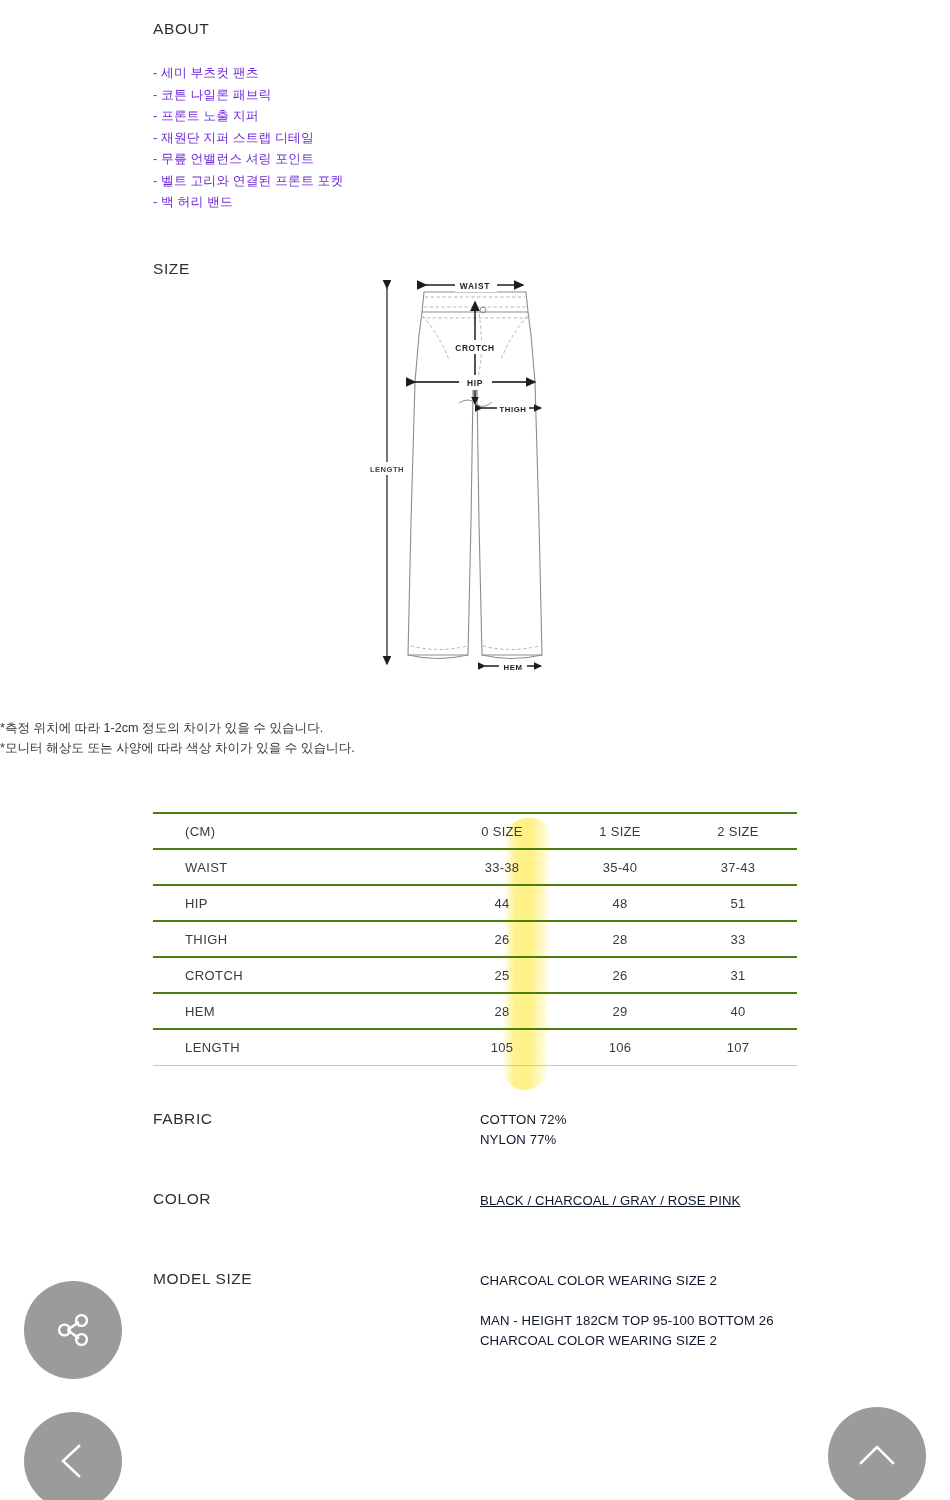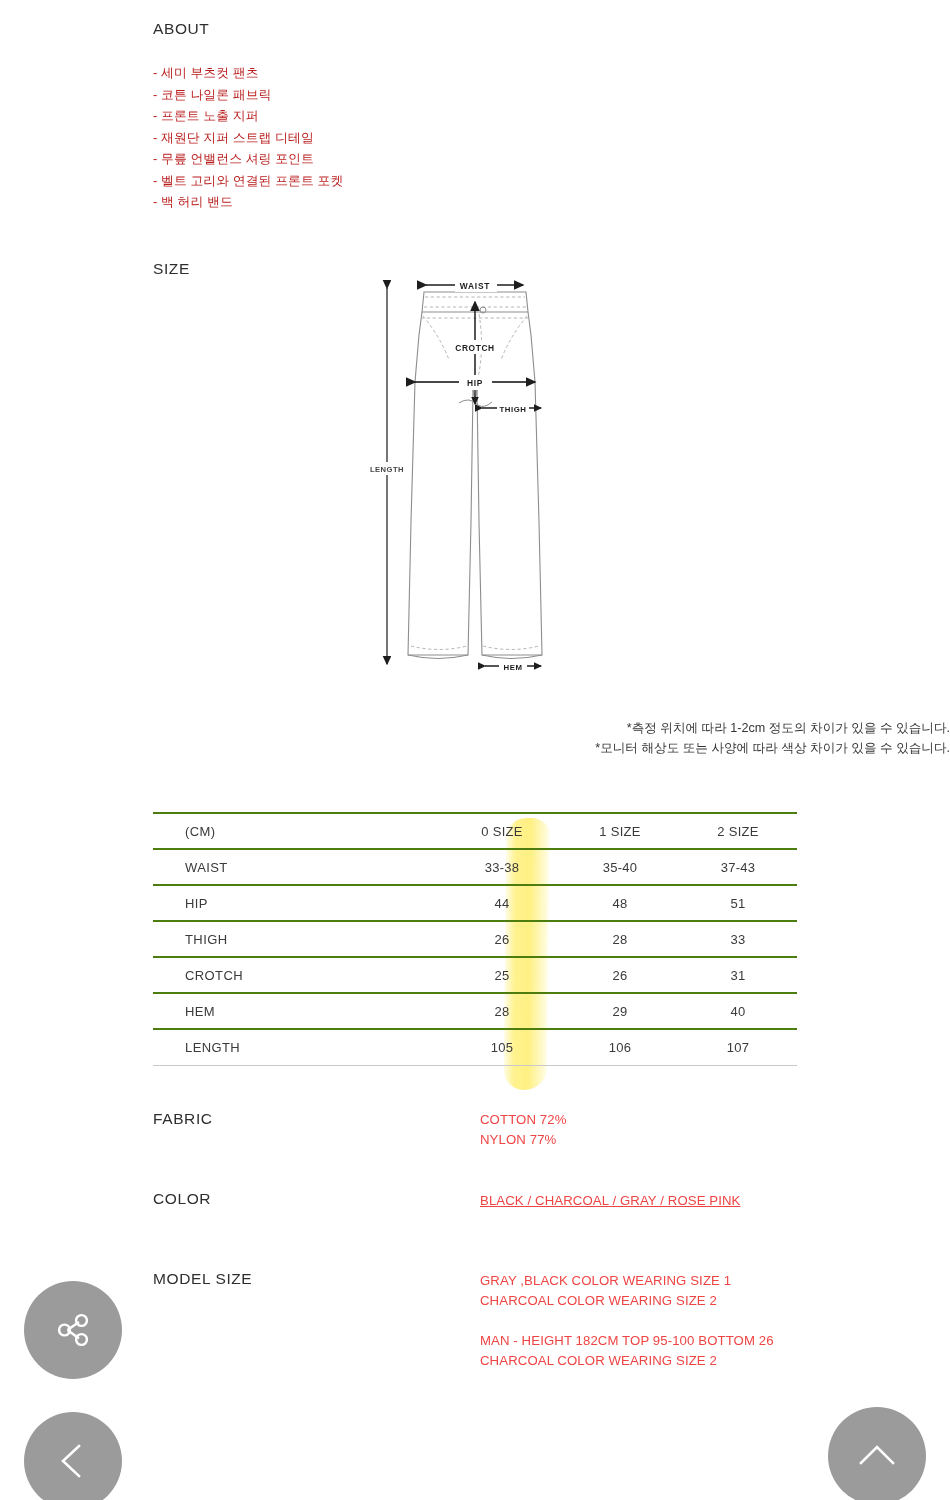--- a/index.html
+++ b/index.html
@@ -29,21 +29,21 @@
   }
 
   
   #about-head { top: 20px; }
   #about-list {
     position: absolute;
     left: 153px;
     top: 62px;
     font-size: 12.8px;
     line-height: 21.5px;
-    color: #b91c1c;
+    color: #6d28d9;
     letter-spacing: 0.1px;
   }
   #about-list div { white-space: nowrap; }
 
   
   #size-head { top: 260px; }
 
   
   .diagram {
     position: absolute;
@@ -53,21 +53,21 @@
     height: 410px;
   }
   .diagram svg { display: block; }
 
   
   #size-notes {
     position: absolute;
     left: 0;
     top: 718px;
     width: 950px;
-    text-align: right;
+    text-align: left;
     font-size: 12.6px;
     line-height: 20px;
     color: #343434;
   }
 
   
   #hl-stripe {
     position: absolute;
     left: 505px;
     top: 818px;
@@ -122,21 +122,21 @@
     font-size: 15.5px;
     letter-spacing: 0.6px;
     color: #2e2e2e;
   }
   .info-value {
     position: absolute;
     left: 480px;
     font-size: 13.2px;
     line-height: 20px;
     letter-spacing: 0.1px;
-    color: #ef4444;
+    color: #0f172a;
     white-space: nowrap;
   }
   #fabric-label { top: 1110px; }
   #fabric-value { top: 1110px; }
   #color-label  { top: 1190px; }
   #color-value  { top: 1191px; text-decoration: underline; }
   #model-label  { top: 1270px; }
   #model-value  { top: 1271px; }
   #model-value .blk { margin-bottom: 20px; }
   #model-value .blk:last-child { margin-bottom: 8px; }
@@ -307,21 +307,20 @@
     <div>COTTON 72%</div>
     <div>NYLON 77%</div>
   </div>
 
   <div class="info-label" id="color-label">COLOR</div>
   <div class="info-value" id="color-value">BLACK / CHARCOAL / GRAY / ROSE PINK</div>
 
   <div class="info-label" id="model-label">MODEL SIZE</div>
   <div class="info-value" id="model-value">
     <div class="blk">
-      <div>GRAY ,BLACK COLOR WEARING SIZE 1</div>
       <div>CHARCOAL COLOR WEARING SIZE 2</div>
     </div>
     <div class="blk">
       <div>MAN - HEIGHT 182CM TOP 95-100 BOTTOM 26</div>
       <div>CHARCOAL COLOR WEARING SIZE 2</div>
     </div>
   </div>
 
   <div class="fab" id="fab-share">
     <span>

